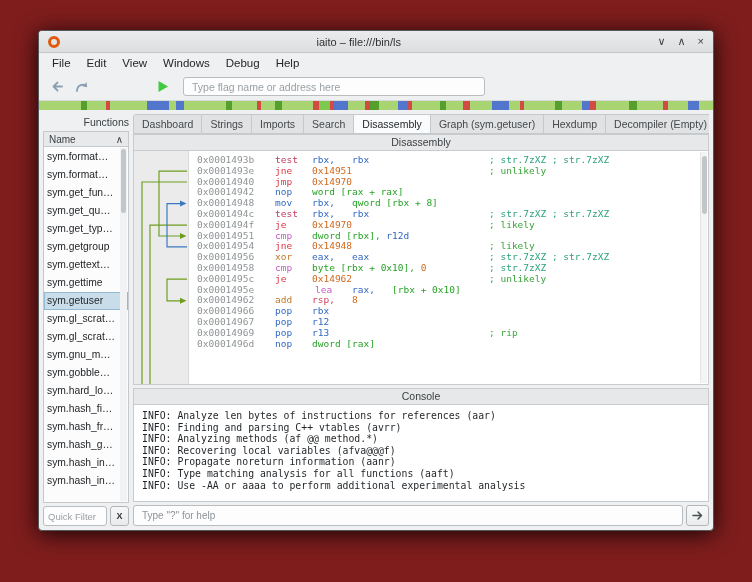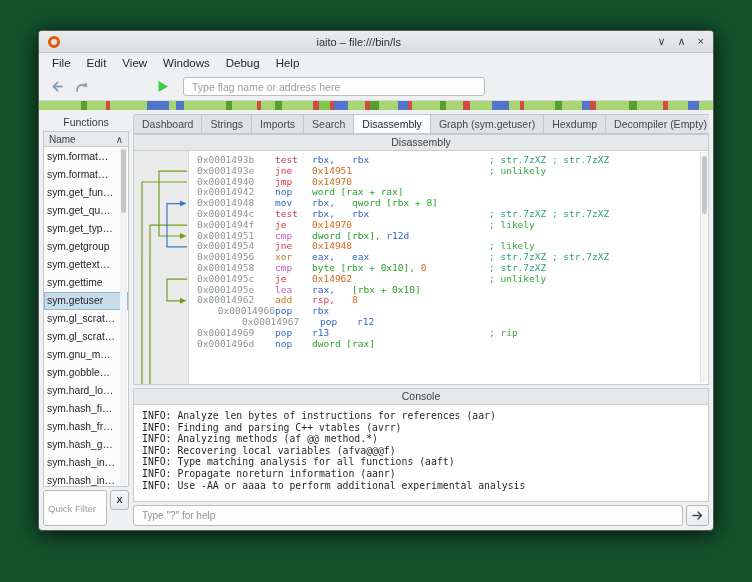--- a/index.html
+++ b/index.html
@@ -1,17 +1,17 @@
 <!DOCTYPE html>
 <html><head>
 <meta charset="utf-8">
 <style>
   *{box-sizing:border-box;}
   html,body{margin:0;padding:0;background:#000;}
-  .stage{position:relative;width:752px;height:582px;background:#14532d;font-family:"Liberation Sans",sans-serif;overflow:hidden;}
+  .stage{position:relative;width:752px;height:582px;background:#7f1d1d;font-family:"Liberation Sans",sans-serif;overflow:hidden;}
   .window{position:absolute;left:38px;top:30px;width:676px;height:501px;background:#eff0f1;border:1px solid #55585a;border-radius:4px;display:flex;flex-direction:column;overflow:hidden;box-shadow:0 3px 22px rgba(0,0,0,.85);}
 
   
   .titlebar{flex:0 0 22px;background:linear-gradient(#eaebec,#dddedf);border-bottom:1px solid #c3c6c8;display:flex;align-items:center;padding:0 9px;}
   .app-logo{width:12px;height:12px;border:3px solid #e0590e;border-radius:50%;}
   .title-text{flex:1;text-align:center;font-size:11px;color:#2f3234;}
   .win-controls{display:flex;gap:12px;font-size:11px;color:#3c4043;}
   .win-controls span{line-height:1;cursor:default;}
 
   
@@ -27,29 +27,29 @@
 
   
   .seekbar{flex:0 0 10px;display:flex;border-top:1px solid #d7d8d9;}
   .seek-seg{flex-basis:0;height:100%;}
 
   
   .main{flex:1;display:flex;padding:4px;gap:4px;min-height:0;}
 
   
   .dock{flex:0 0 86px;width:86px;display:flex;flex-direction:column;min-height:0;}
-  .dock-title{flex:0 0 17px;text-align:center;font-size:10.5px;color:#3c4043;line-height:17px;}
+  .dock-title{flex:0 0 17px;text-align:right;font-size:10.5px;color:#3c4043;line-height:17px;}
   .colheader{flex:0 0 16px;background:#e8e9ea;border:1px solid #c6c9cb;font-size:10px;color:#3c4043;display:flex;align-items:center;justify-content:space-between;padding:0 5px;}
   .fn-list{flex:1;background:#fcfcfd;border:1px solid #c6c9cb;border-top:none;position:relative;overflow:hidden;padding-top:1px;}
   .fn-item{height:18px;line-height:18px;font-size:10.3px;color:#232629;padding:0 3px;white-space:nowrap;overflow:hidden;}
   .fn-item.selected{background:#c9dcea;outline:1px solid #93b9d4;outline-offset:-1px;}
   .fn-scroll{position:absolute;top:1px;right:1px;bottom:1px;width:7px;background:#f1f2f3;}
   .fn-thumb{position:absolute;top:1px;left:1px;width:5px;height:64px;background:#c2c6c8;border-radius:2.5px;}
   .quickfilter{flex:0 0 20px;margin-top:3px;display:flex;gap:3px;}
-  .qf-input{flex:1;min-width:0;height:36px;border:1px solid #b9bdbf;border-radius:3px;background:#fdfdfe;font:9.5px "Liberation Sans",sans-serif;padding:0 4px;color:#232629;outline:none;}
+  .qf-input{flex:1;min-width:0;height:20px;border:1px solid #b9bdbf;border-radius:3px;background:#fdfdfe;font:9.5px "Liberation Sans",sans-serif;padding:0 4px;color:#232629;outline:none;}
   .qf-input::placeholder{color:#9aa0a4;}
   .qf-btn{flex:0 0 19px;height:20px;border:1px solid #b2b6b8;border-radius:3px;background:linear-gradient(#f6f7f8,#e9eaeb);font-size:9px;font-weight:bold;color:#2f3234;display:flex;align-items:center;justify-content:center;}
 
   
   .rightcol{flex:1;display:flex;flex-direction:column;min-width:0;min-height:0;}
   .tabbar{flex:0 0 20px;display:flex;font-size:10.5px;color:#44484b;overflow:hidden;}
   .tab{padding:0 8px;line-height:19px;background:#e1e2e3;border:1px solid #c6c9cb;border-left:none;white-space:nowrap;}
   .tab:first-child{border-left:1px solid #c6c9cb;border-top-left-radius:3px;}
   .tab.active{background:#fafbfc;color:#1f2326;}
   .panel-title{flex:0 0 16px;background:#e7e8e9;border:1px solid #c9ccce;text-align:center;font-size:10.5px;color:#3c4043;line-height:15px;}
@@ -232,40 +232,40 @@
               <div class="dis-row"><span class="dis-addr" style="color: rgb(143, 148, 150);">0x00014940</span><span class="dis-mnem" style="color: rgb(220, 53, 69);">jmp</span><span><span style="color: rgb(210, 105, 30);">0x14970</span></span></div>
               <div class="dis-row"><span class="dis-addr" style="color: rgb(143, 148, 150);">0x00014942</span><span class="dis-mnem" style="color: rgb(49, 104, 196);">nop</span><span><span style="color: rgb(39, 163, 39);">word [rax + rax]</span></span></div>
               <div class="dis-row"><span class="dis-addr" style="color: rgb(143, 148, 150);">0x00014948</span><span class="dis-mnem" style="color: rgb(49, 104, 196);">mov</span><span><span style="color: rgb(49, 104, 196);">rbx,   </span><span style="color: rgb(39, 163, 39);">qword [rbx + 8]</span></span></div>
               <div class="dis-row"><span class="dis-addr" style="color: rgb(143, 148, 150);">0x0001494c</span><span class="dis-mnem" style="color: rgb(194, 59, 94);">test</span><span><span style="color: rgb(49, 104, 196);">rbx,   </span><span style="color: rgb(49, 104, 196);">rbx</span></span><span class="dis-comment" style="color: rgb(42, 161, 124);">; str.7zXZ ; str.7zXZ</span></div>
               <div class="dis-row"><span class="dis-addr" style="color: rgb(143, 148, 150);">0x0001494f</span><span class="dis-mnem" style="color: rgb(220, 53, 69);">je</span><span><span style="color: rgb(210, 105, 30);">0x14970</span></span><span class="dis-comment" style="color: rgb(58, 163, 58);">; likely</span></div>
               <div class="dis-row"><span class="dis-addr" style="color: rgb(143, 148, 150);">0x00014951</span><span class="dis-mnem" style="color: rgb(196, 90, 196);">cmp</span><span><span style="color: rgb(39, 163, 39);">dword [rbx],</span><span style="color: rgb(49, 104, 196);"> r12d</span></span></div>
               <div class="dis-row"><span class="dis-addr" style="color: rgb(143, 148, 150);">0x00014954</span><span class="dis-mnem" style="color: rgb(220, 53, 69);">jne</span><span><span style="color: rgb(210, 105, 30);">0x14948</span></span><span class="dis-comment" style="color: rgb(58, 163, 58);">; likely</span></div>
               <div class="dis-row"><span class="dis-addr" style="color: rgb(143, 148, 150);">0x00014956</span><span class="dis-mnem" style="color: rgb(192, 122, 40);">xor</span><span><span style="color: rgb(49, 104, 196);">eax,   </span><span style="color: rgb(49, 104, 196);">eax</span></span><span class="dis-comment" style="color: rgb(42, 161, 124);">; str.7zXZ ; str.7zXZ</span></div>
               <div class="dis-row"><span class="dis-addr" style="color: rgb(143, 148, 150);">0x00014958</span><span class="dis-mnem" style="color: rgb(196, 90, 196);">cmp</span><span><span style="color: rgb(39, 163, 39);">byte [rbx + 0x10],</span><span style="color: rgb(210, 105, 30);"> 0</span></span><span class="dis-comment" style="color: rgb(42, 161, 124);">; str.7zXZ</span></div>
               <div class="dis-row"><span class="dis-addr" style="color: rgb(143, 148, 150);">0x0001495c</span><span class="dis-mnem" style="color: rgb(220, 53, 69);">je</span><span><span style="color: rgb(210, 105, 30);">0x14962</span></span><span class="dis-comment" style="color: rgb(58, 163, 58);">; unlikely</span></div>
-              <div class="dis-row"><span class="dis-addr" style="color: rgb(143, 148, 150);">0x0001495e</span><span class="dis-mnem" style="color: rgb(196, 90, 196);">lea</span><span><span style="color: rgb(49, 104, 196);">rax,   </span><span style="color: rgb(39, 163, 39); margin-top: 8px;">[rbx + 0x10]</span></span></div>
+              <div class="dis-row"><span class="dis-addr" style="color: rgb(143, 148, 150);">0x0001495e</span><span class="dis-mnem" style="color: rgb(196, 90, 196); margin-left: 40px;">lea</span><span><span style="color: rgb(49, 104, 196);">rax,   </span><span style="color: rgb(39, 163, 39); margin-top: 8px;">[rbx + 0x10]</span></span></div>
               <div class="dis-row"><span class="dis-addr" style="color: rgb(143, 148, 150);">0x00014962</span><span class="dis-mnem" style="color: rgb(192, 122, 40);">add</span><span><span style="color: rgb(210, 60, 90);">rsp,</span><span style="color: rgb(210, 105, 30);">   8</span></span></div>
-              <div class="dis-row"><span class="dis-addr" style="color: rgb(143, 148, 150); text-align: right;">0x00014966</span><span class="dis-mnem" style="color: rgb(49, 104, 196);">pop</span><span><span style="color: rgb(49, 104, 196);">rbx</span></span></div>
-              <div class="dis-row"><span class="dis-addr" style="color: rgb(143, 148, 150); margin-left: 45px;">0x00014967</span><span class="dis-mnem" style="color: rgb(49, 104, 196);">pop</span><span><span style="color: rgb(49, 104, 196);">r12</span></span></div>
+              <div class="dis-row"><span class="dis-addr" style="color: rgb(143, 148, 150);">0x00014966</span><span class="dis-mnem" style="color: rgb(49, 104, 196);">pop</span><span><span style="color: rgb(49, 104, 196);">rbx</span></span></div>
+              <div class="dis-row"><span class="dis-addr" style="color: rgb(143, 148, 150);">0x00014967</span><span class="dis-mnem" style="color: rgb(49, 104, 196);">pop</span><span><span style="color: rgb(49, 104, 196);">r12</span></span></div>
               <div class="dis-row"><span class="dis-addr" style="color: rgb(143, 148, 150);">0x00014969</span><span class="dis-mnem" style="color: rgb(49, 104, 196);">pop</span><span><span style="color: rgb(49, 104, 196);">r13</span></span><span class="dis-comment" style="color: rgb(58, 163, 58);">; rip</span></div>
               <div class="dis-row"><span class="dis-addr" style="color: rgb(143, 148, 150);">0x0001496d</span><span class="dis-mnem" style="color: rgb(49, 104, 196);">nop</span><span><span style="color: rgb(39, 163, 39);">dword [rax]</span></span></div>
             </div>
           <div class="v-scroll">
             <div class="v-thumb" style="top:4px;height:58px;"></div>
           </div>
         </div>
 
         <div class="panel-title console-title">Console</div>
         <div class="console-body" id="console">
             <div>INFO: Analyze len bytes of instructions for references (aar)</div>
             <div>INFO: Finding and parsing C++ vtables (avrr)</div>
             <div>INFO: Analyzing methods (af @@ method.*)</div>
             <div>INFO: Recovering local variables (afva@@@f)</div>
+            <div>INFO: Propagate noreturn information (aanr)</div>
             <div>INFO: Type matching analysis for all functions (aaft)</div>
-            <div>INFO: Propagate noreturn information (aanr)</div>
             <div>INFO: Use -AA or aaaa to perform additional experimental analysis</div>
           </div>
 
         <div class="commandbar">
           <input class="cmd-input" placeholder="Type &quot;?&quot; for help" style="">
           <div class="cmd-btn">
             <svg width="13" height="13" viewBox="0 0 13 13">
               <path d="M2 6.5 H10.5 M7 3 L10.5 6.5 L7 10" fill="none" stroke="#4a4f52" stroke-width="1.5" stroke-linecap="round" stroke-linejoin="round"></path>
             </svg>
           </div>

